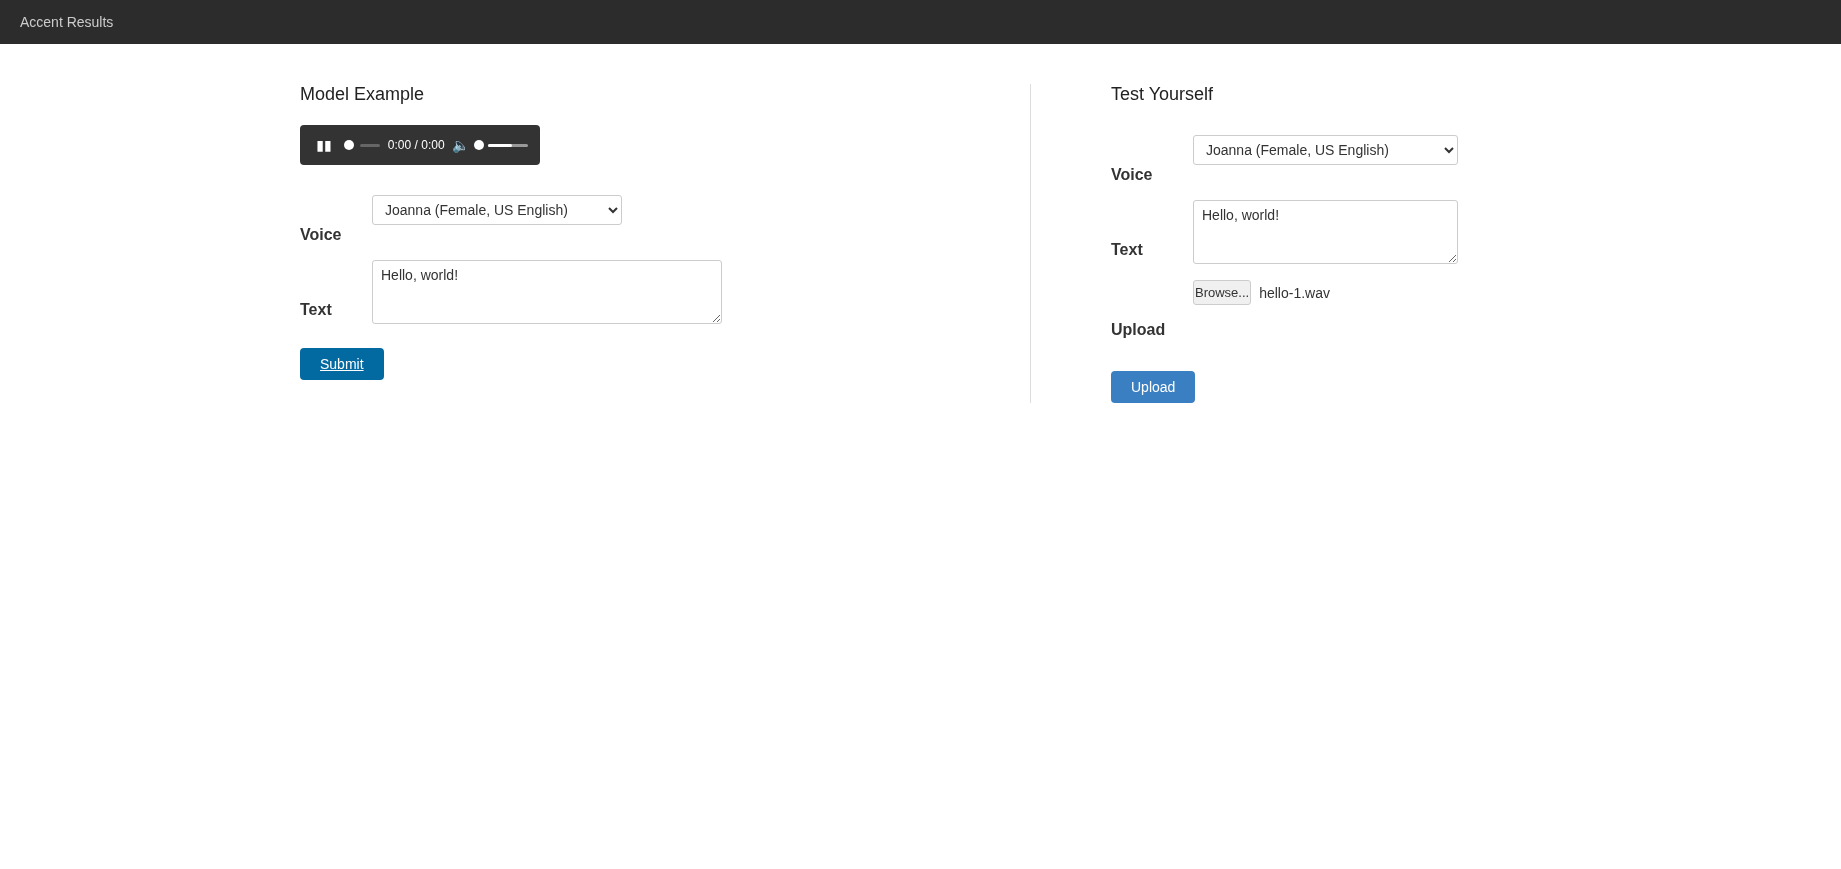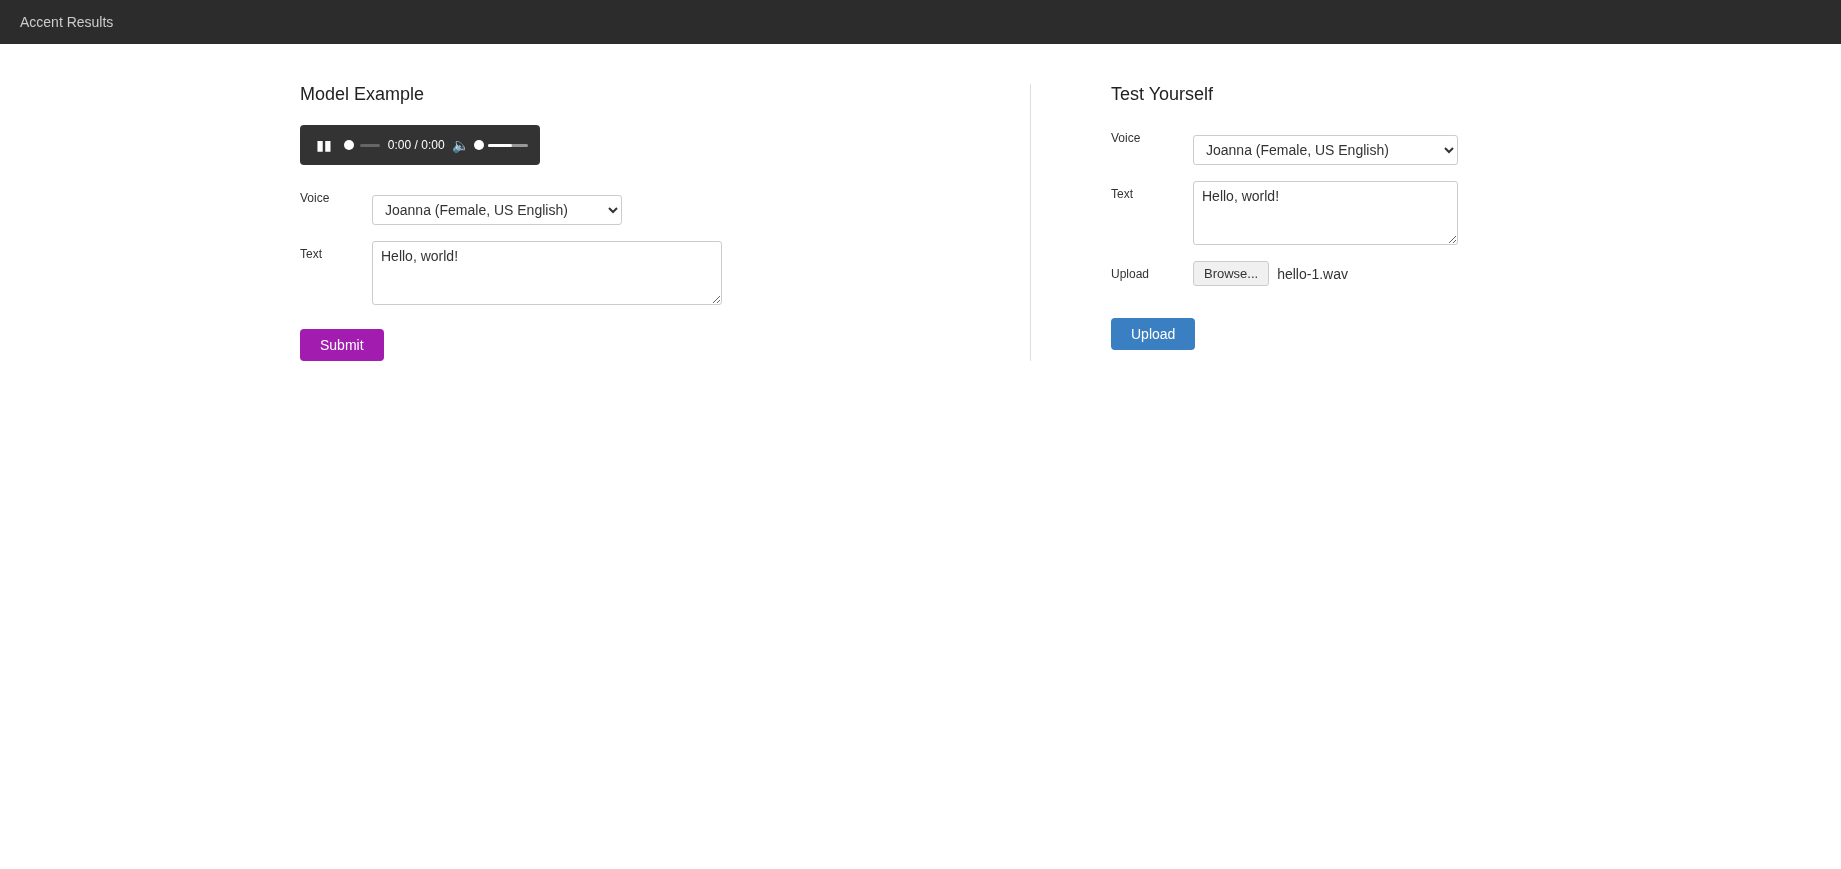--- a/index.html
+++ b/index.html
@@ -142,24 +142,25 @@
     
     .form-row {
       display: flex;
       align-items: flex-start;
       margin-bottom: 16px;
       gap: 12px;
     }
 
     .form-label {
       width: 60px;
-      font-weight: normal;
+      font-weight: bold;
       padding-top: 6px;
       flex-shrink: 0;
-      font-size: 12px;
+      font-size: 16px;
+      margin-top: 35px;
     }
 
     .form-label-wide {
       width: 70px;
     }
 
     select {
       width: 250px;
       padding: 5px 8px;
       border: 1px solid #ccc;
@@ -185,28 +186,29 @@
       resize: vertical;
       font-family: Arial, sans-serif;
       color: #333;
     }
 
     textarea.wide {
       width: 265px;
     }
 
     .btn-submit {
-      background: #a21caf;
+      background: #0369a1;
       color: #fff;
       border: none;
       border-radius: 4px;
       padding: 8px 20px;
       font-size: 14px;
       cursor: pointer;
       margin-top: 8px;
+      text-decoration: underline;
     }
 
     .btn-upload {
       background: #3a7fc1;
       color: #fff;
       border: none;
       border-radius: 4px;
       padding: 8px 20px;
       font-size: 14px;
       cursor: pointer;
@@ -217,21 +219,21 @@
     .file-upload-row {
       display: flex;
       align-items: center;
       gap: 8px;
     }
 
     .browse-btn {
       background: #f0f0f0;
       border: 1px solid #ccc;
       border-radius: 3px;
-      padding: 4px 10px;
+      padding: 4px 1px;
       font-size: 13px;
       cursor: pointer;
       color: #333;
     }
 
     .file-name {
       font-size: 14px;
       color: #333;
     }
 

